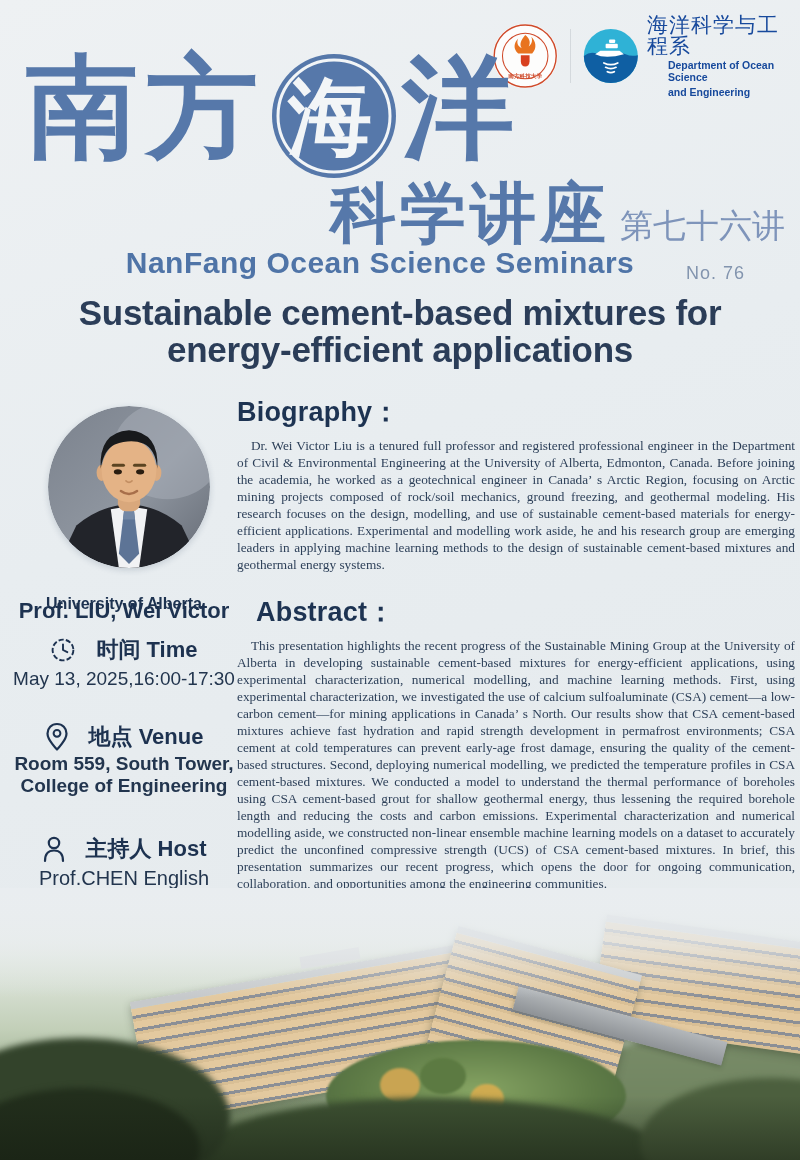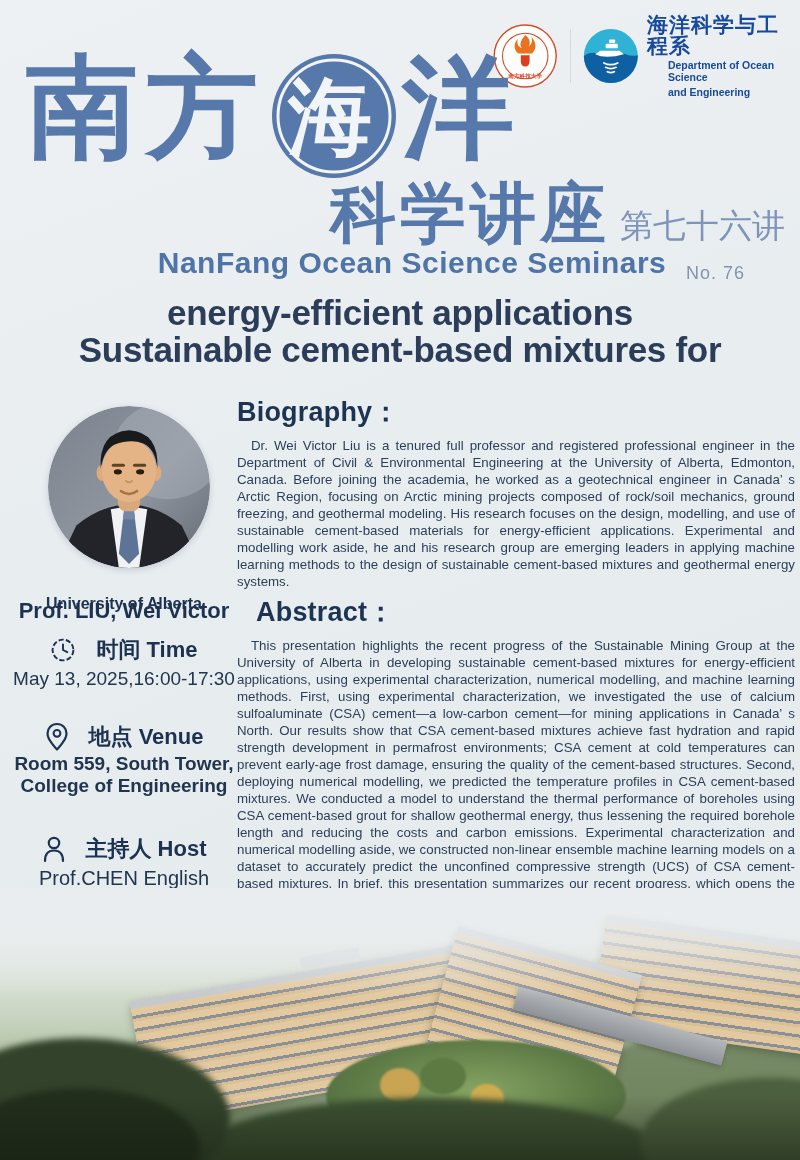--- a/index.html
+++ b/index.html
@@ -4,30 +4,30 @@
 <style>
   html,body{margin:0;padding:0;}
   body{font-family:"Liberation Sans","DejaVu Sans",sans-serif;}
   .poster{position:relative;width:800px;height:1160px;overflow:hidden;
     background:linear-gradient(160deg,#eef1f3 0%,#e8edf0 40%,#e6ebee 70%,#eaeeef 100%);}
   
   .logos{position:absolute;top:14px;left:492px;display:flex;align-items:center;gap:12px;}
   .divider{width:1px;height:54px;background:#d4d9dd;}
   .dept{display:flex;align-items:center;gap:8px;}
   .dept-text{display:flex;flex-direction:column;line-height:1;}
-  .dept-cn{font-size:21px;font-weight:700;color:#17499c;letter-spacing:1px;}
+  .dept-cn{font-size:21px;font-weight:400;color:#17499c;letter-spacing:1px;}
   .dept-en{font-size:10.5px;font-weight:700;color:#17499c;margin-top:3px;line-height:1.15;margin-left:21px;}
   
   .title-cn1{position:absolute;left:26px;top:52px;display:flex;align-items:flex-start;
     color:#5678aa;font-weight:800;font-size:112px;letter-spacing:8px;line-height:1;}
   .title-cn2{position:absolute;left:330px;top:180px;display:flex;align-items:flex-end;}
   .title-cn2 .big{color:#5678aa;font-weight:800;font-size:66px;letter-spacing:4px;line-height:1;}
   .title-cn2 .issue{color:#7e94ba;font-weight:500;font-size:33px;margin-left:10px;margin-bottom:4px;line-height:1;}
   .title-en{position:absolute;left:0;top:246px;width:760px;text-align:center;
-    font-size:30px;font-weight:800;color:#4f74a7;letter-spacing:0.5px;margin-left:32px;}
+    font-size:30px;font-weight:800;color:#4f74a7;letter-spacing:0.5px;}
   .issue-en{position:absolute;left:686px;top:263px;font-size:18px;color:#8294ae;letter-spacing:1px;}
   
   .talk-title{position:absolute;left:0;top:294px;width:800px;text-align:center;
     font-size:35px;font-weight:800;color:#2b3d58;line-height:37px;letter-spacing:-0.3px;}
   
   .leftcol{position:absolute;left:8px;top:404px;width:232px;color:#1d3250;}
   .avatar{position:absolute;left:40px;top:2px;width:162px;height:162px;border-radius:50%;overflow:hidden;
     box-shadow:0 2px 6px rgba(40,60,90,.18);}
   .sp-name{position:absolute;left:0;top:162px;width:232px;text-align:center;font-size:22px;font-weight:800;margin-top:32px;}
   .sp-aff{position:absolute;left:0;top:191px;width:232px;text-align:center;font-size:16px;font-weight:700;}
@@ -35,21 +35,21 @@
     font-size:22px;font-weight:800;color:#1d3250;}
   .detail-val{position:absolute;left:-6px;width:244px;text-align:center;color:#22354e;}
   .row-time{top:231px;} .val-time{top:264px;font-size:19px;font-weight:500;}
   .row-venue{top:318px;} .val-venue{top:349px;font-size:19px;font-weight:700;line-height:22px;}
   .row-host{top:430px;} .val-host{top:463px;font-size:20px;font-weight:400;}
   .val-lang{top:505px;font-size:18px;font-weight:600;line-height:23px;color:#2a3c55;}
   .icon-svg{flex:0 0 auto;}
   
   .rightcol{position:absolute;left:237px;top:394px;width:558px;}
   .sec-head{font-size:27px;font-weight:800;color:#1d3352;letter-spacing:0.2px;}
-  .sec-body{font-size:13.3px;line-height:17px;color:#2c3f58;text-align:justify;text-indent:14px;margin-top:9px;}
+  .sec-body{font-size:13.3px;line-height:17px;color:#2c3f58;text-align:justify;text-indent:14px;margin-top:9px;font-family:Liberation Serif, serif;}
   .bio-head{position:absolute;top:0;left:0;}
   .bio-text{position:absolute;top:34px;left:0;width:558px;}
   .abs-head{position:absolute;top:200px;left:0;margin-left:19px;}
   .abs-text{position:absolute;top:234px;left:0;width:558px;}
   
   .campus{position:absolute;left:0;top:888px;width:800px;height:272px;overflow:hidden;}
   .campus .base{position:absolute;inset:0;
     background:linear-gradient(180deg,#edf0ee 0%,#e6ebe4 18%,#d6dfd2 36%,#c2cfb8 52%,#a3b496 68%,#7e926e 85%,#5c6f4c 100%);}
   .blob{position:absolute;border-radius:50%;filter:blur(3px);}
   .b1{left:-70px;top:150px;width:300px;height:160px;background:#33432b;}
@@ -123,22 +123,22 @@
     <span>洋</span>
   </div>
   <div class="title-cn2">
     <span class="big">科学讲座</span>
     <span class="issue">第七十六讲</span>
   </div>
   <div class="title-en">NanFang Ocean Science Seminars</div>
   <div class="issue-en">No. 76</div>
 
   <div class="talk-title">
+    <div>Sustainable cement-based mixtures for</div>
     <div>energy-efficient applications</div>
-    <div>Sustainable cement-based mixtures for</div>
   </div>
 
   <div class="leftcol">
     <div class="avatar">
       <svg width="162" height="162" viewBox="0 0 160 160">
         <defs>
           <linearGradient id="bgav" x1="0" y1="0" x2="1" y2="1">
             <stop offset="0" stop-color="#7b828d"></stop>
               <stop offset="0.55" stop-color="#8f96a0"></stop>
               <stop offset="1" stop-color="#646a74"></stop>

